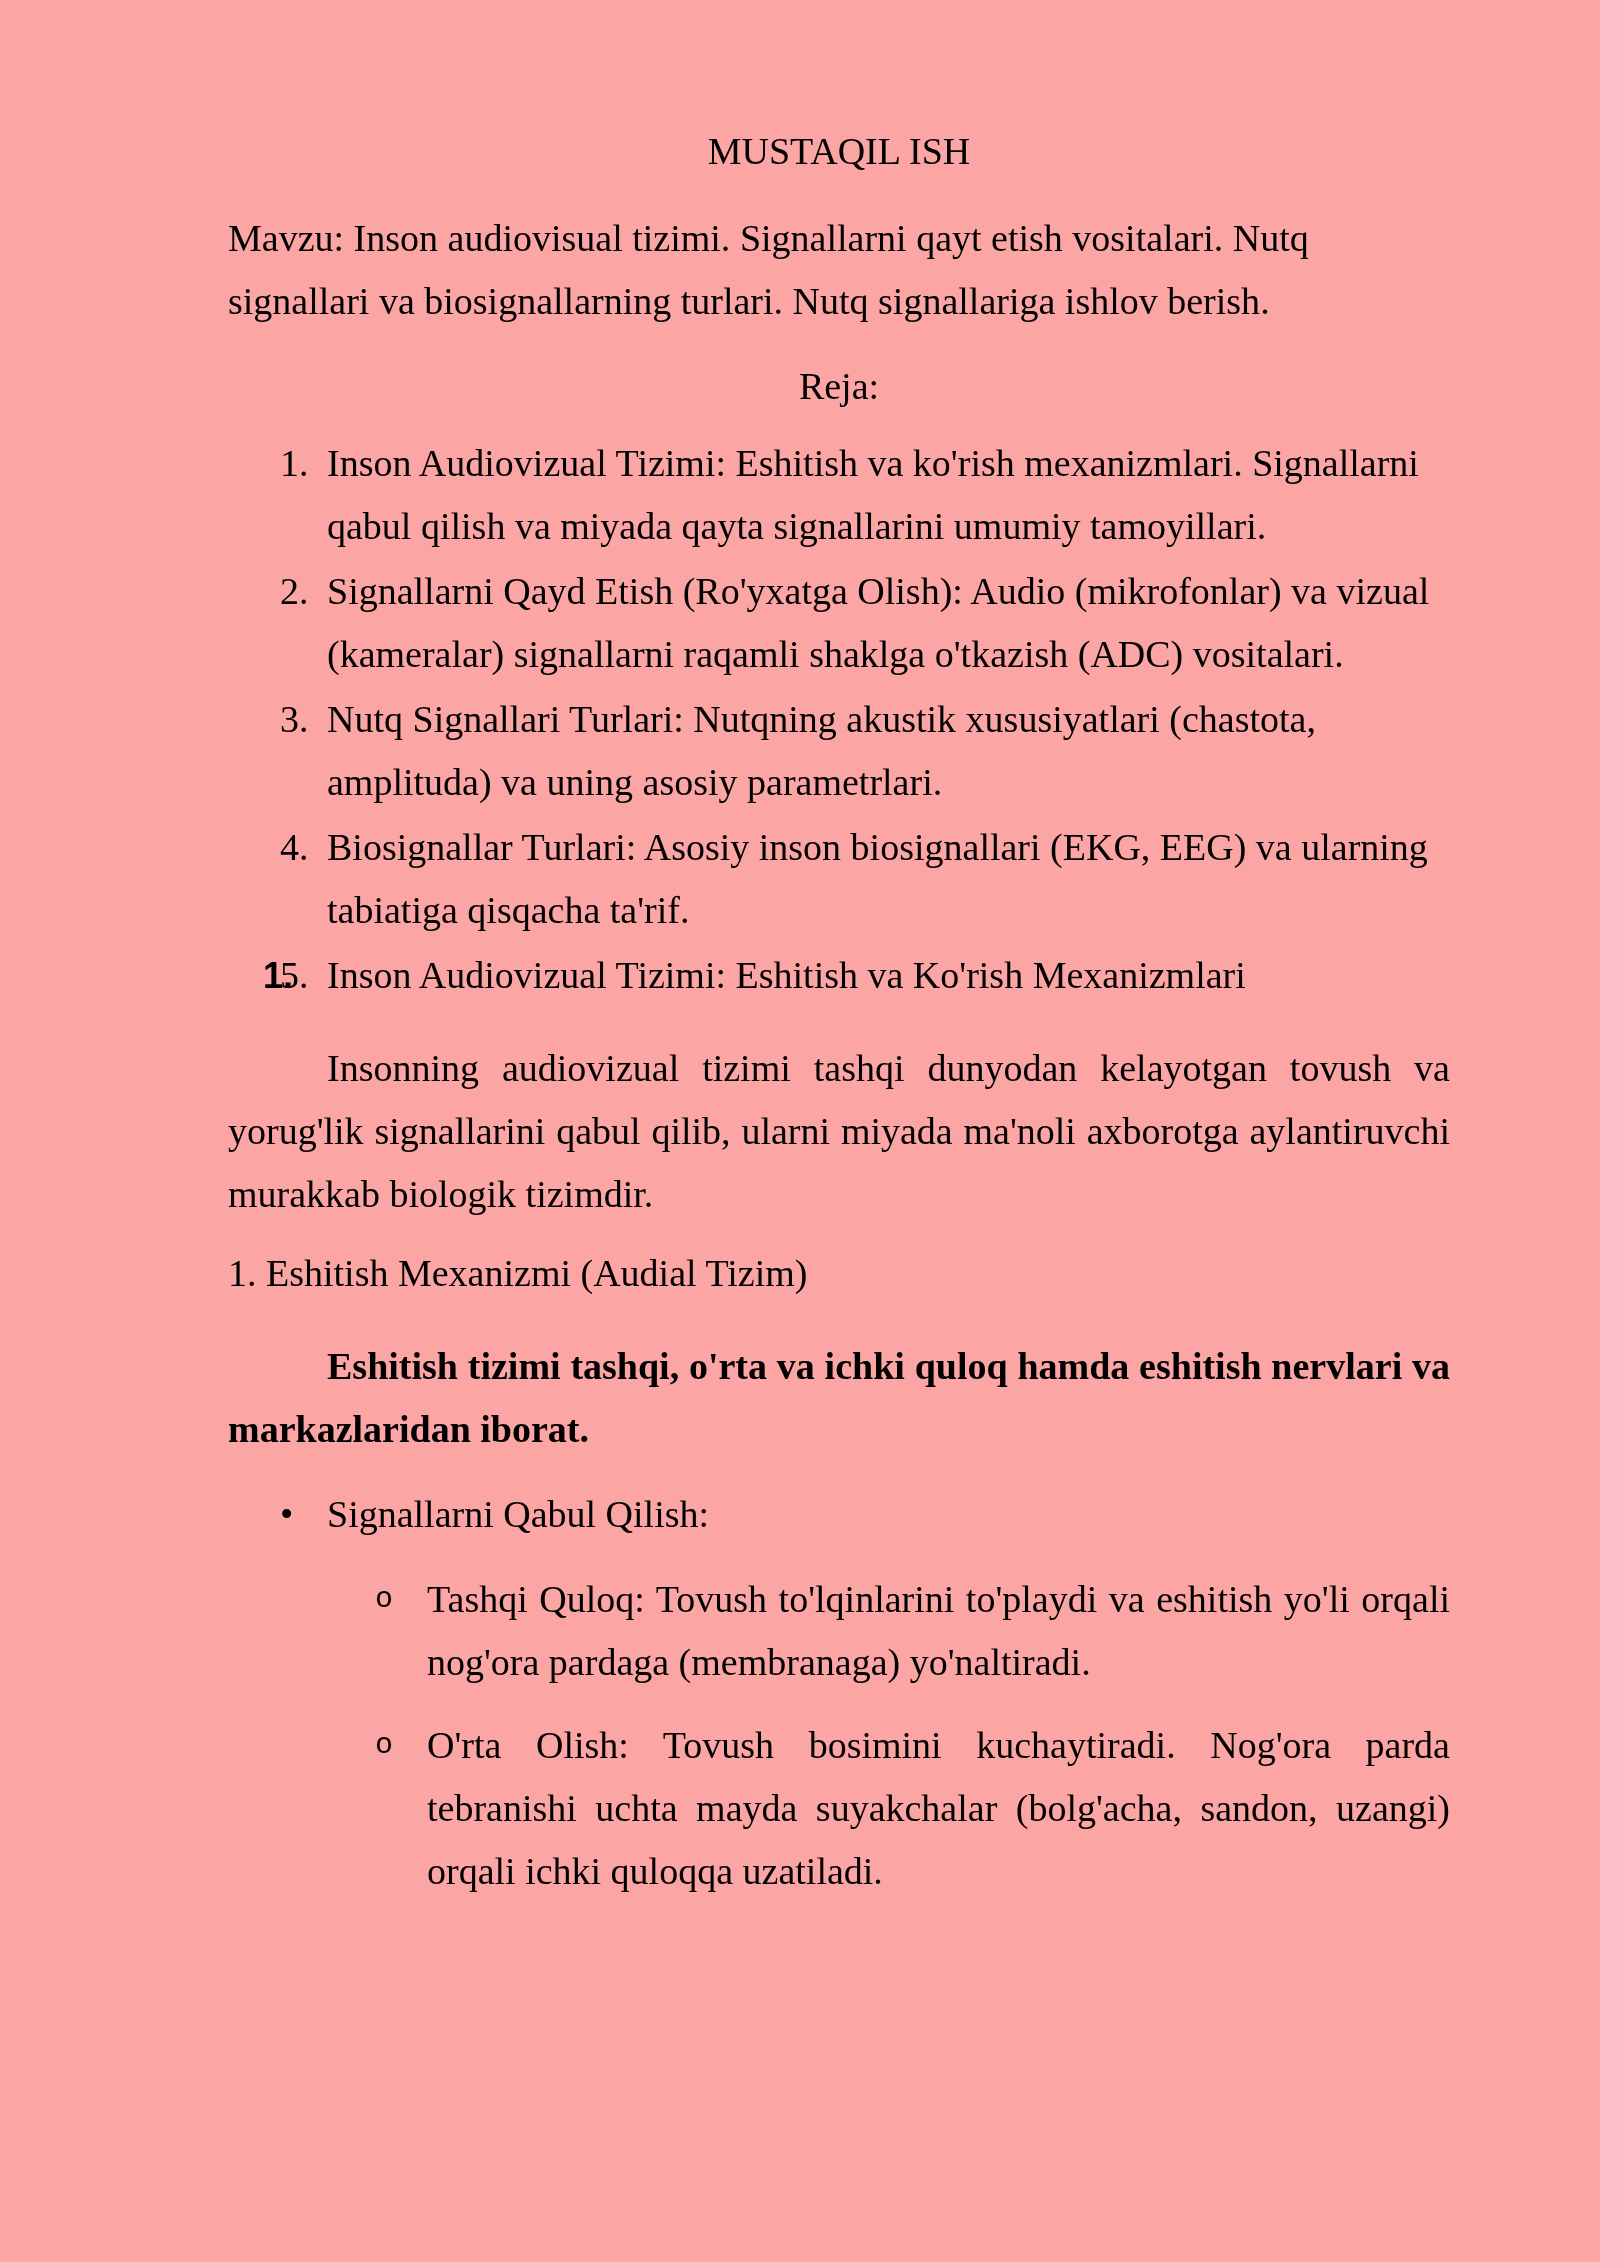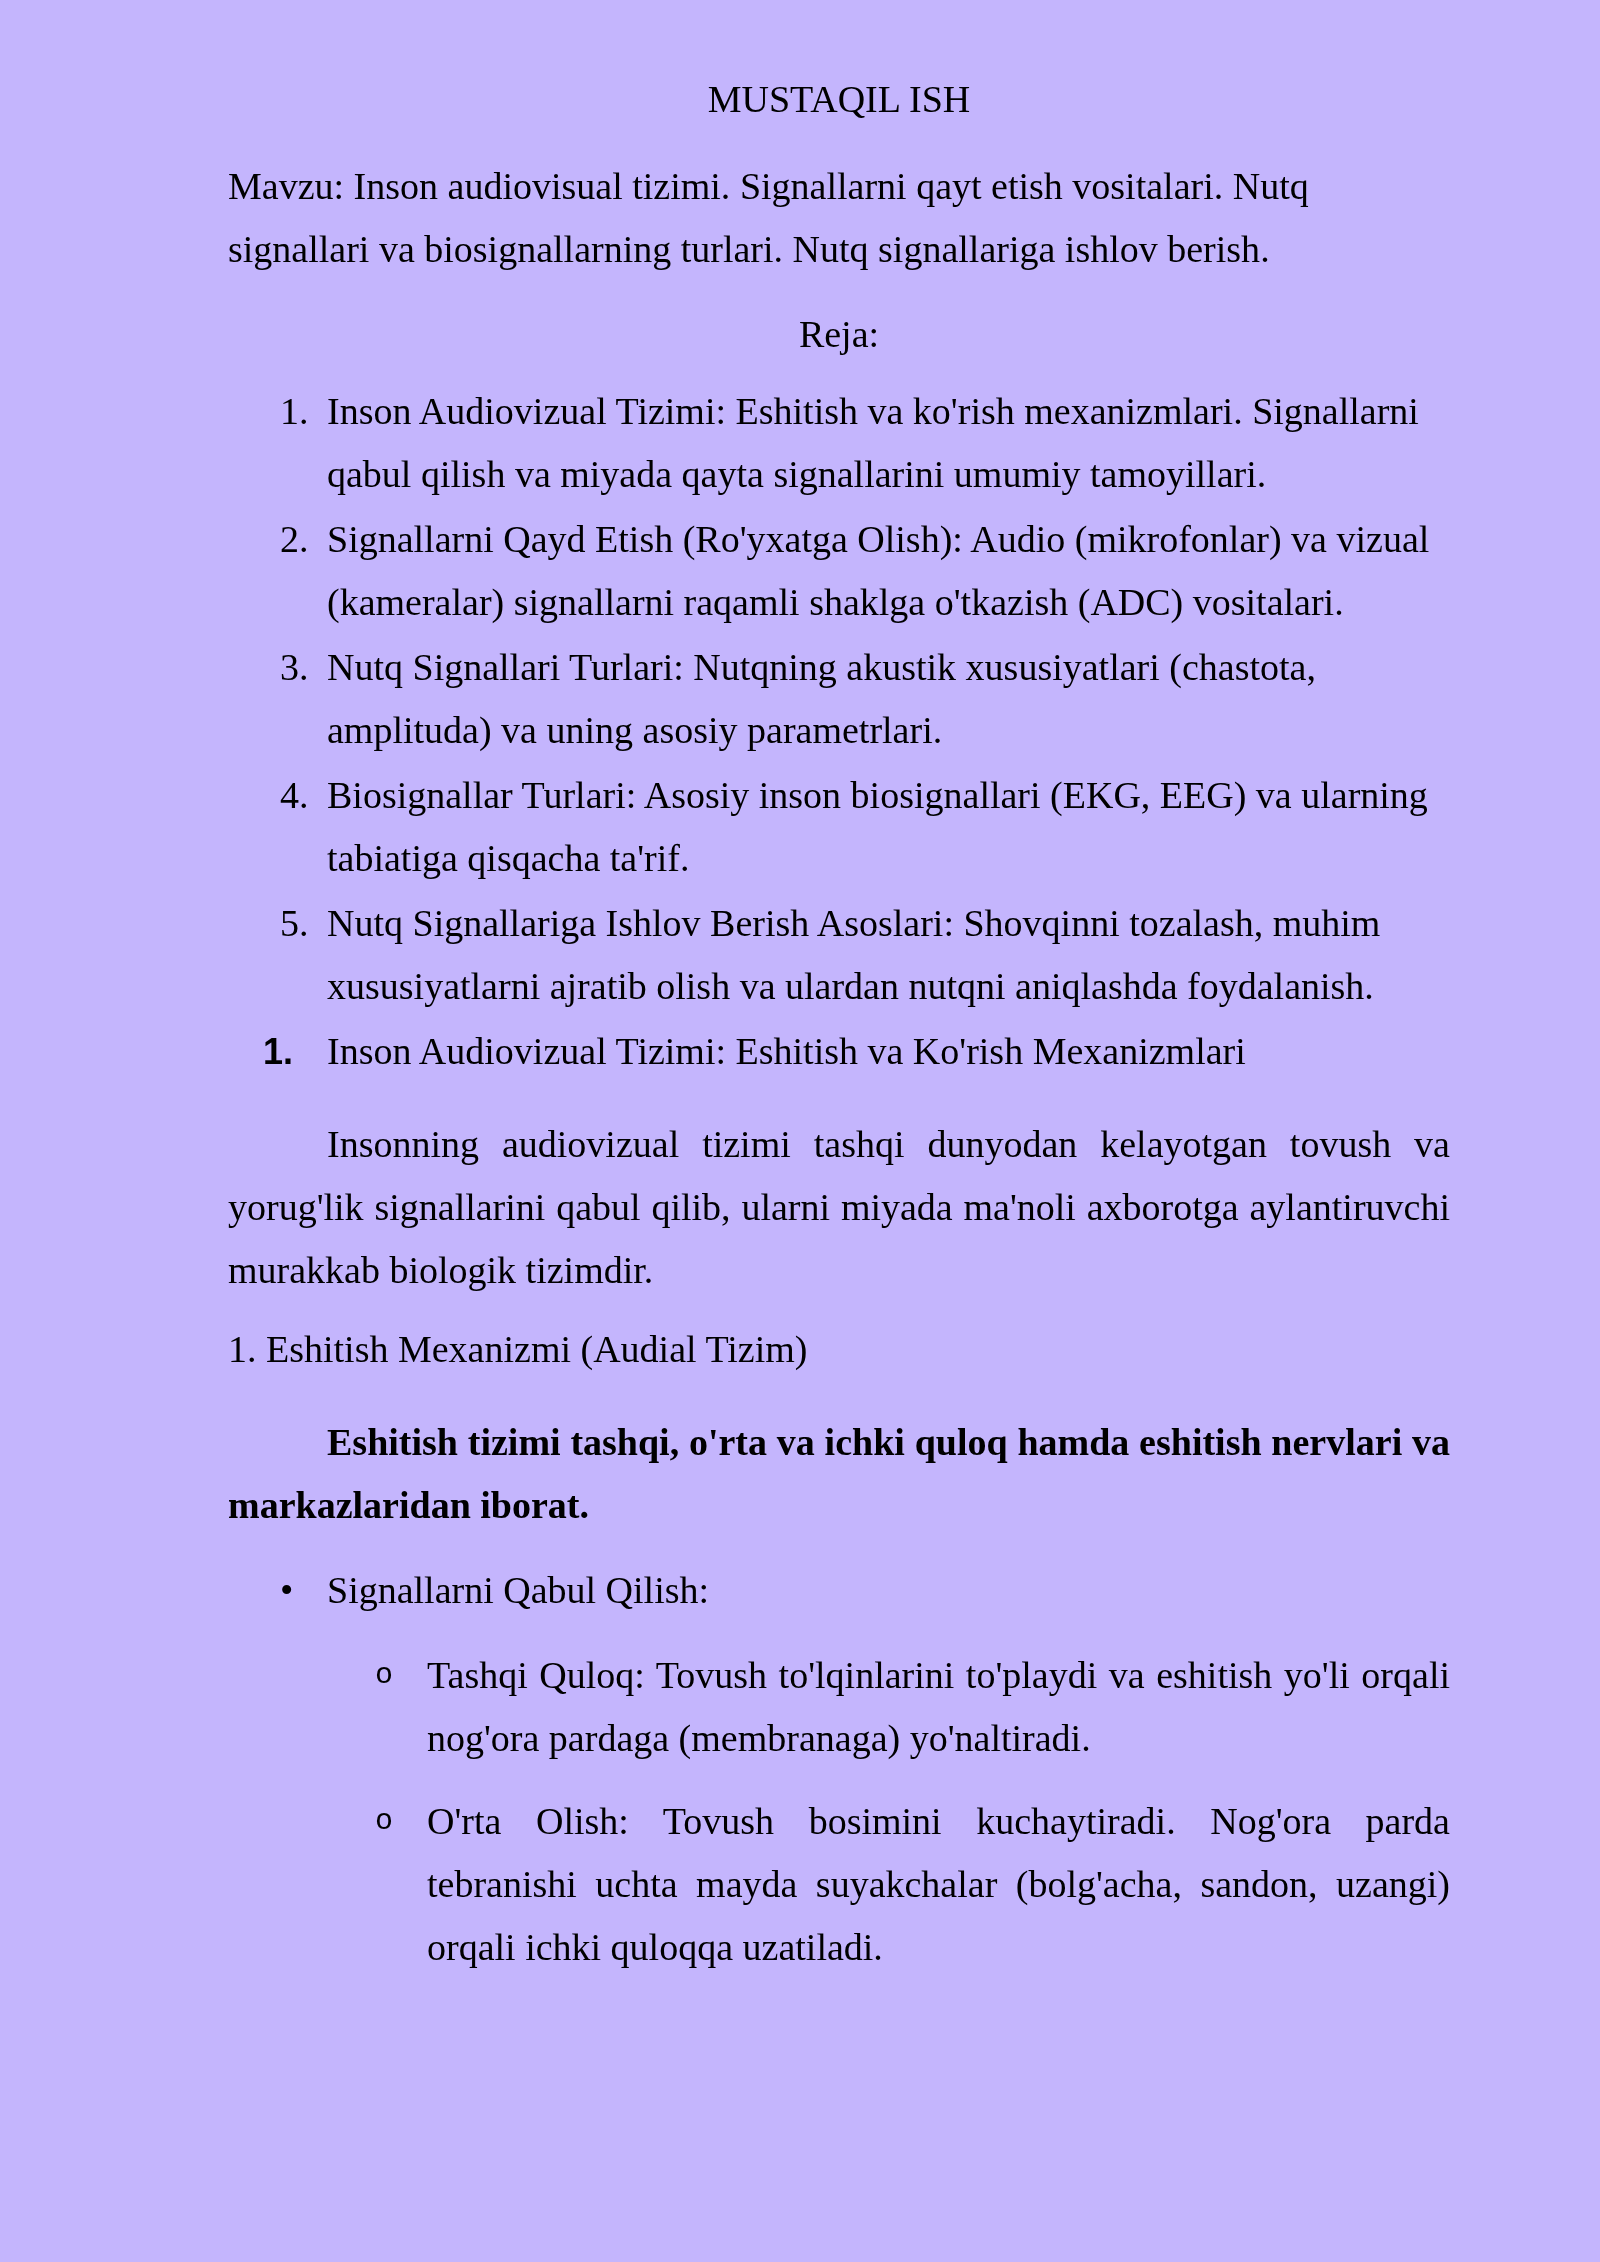--- a/index.html
+++ b/index.html
@@ -9,22 +9,22 @@
     height: 2262px;
     overflow: hidden;
     font-family: "Liberation Serif", "DejaVu Serif", serif;
     font-size: 38px;
     line-height: 63px;
     color: #000000;
   }
   .page {
     width: 1600px;
     height: 2262px;
-    background: #c4b5fd;
-    padding: 68px 150px 0 228px;
+    background: #fca5a5;
+    padding: 120px 150px 0 228px;
   }
   .center { text-align: center; }
   .justify { text-align: justify; }
   .bold { font-weight: normal; }
   .indent { text-indent: 99px; }
 
   .doc-title { margin-bottom: 24px; }
   .topic { margin-bottom: 22px; }
   .plan-heading { margin-bottom: 14px; }
 
@@ -78,21 +78,20 @@
     <span><span class="bold">Nutq Signallari Turlari:</span><span> Nutqning akustik xususiyatlari (chastota, amplituda) va uning asosiy parametrlari.</span></span>
   </div>
 
   <div class="li">
     <span class="marker">4.</span>
     <span><span class="bold">Biosignallar Turlari:</span><span> Asosiy inson biosignallari (EKG, EEG) va ularning tabiatiga qisqacha ta'rif.</span></span>
   </div>
 
   <div class="li">
     <span class="marker">5.</span>
-    <span><span class="bold">Nutq Signallariga Ishlov Berish Asoslari:</span><span> Shovqinni tozalash, muhim xususiyatlarni ajratib olish va ulardan nutqni aniqlashda foydalanish.</span></span>
   </div>
 
   <div class="section-item">
     <span class="marker">1.</span>
     <span><span class="bold">Inson Audiovizual Tizimi: Eshitish va Ko'rish Mexanizmlari</span></span>
   </div>
 
   <p class="intro-para justify indent"><span>Insonning audiovizual tizimi tashqi dunyodan kelayotgan tovush va yorug'lik signallarini qabul qilib, ularni miyada ma'noli axborotga aylantiruvchi murakkab biologik tizimdir.</span></p>
 
   <p class="subheading"><span class="bold">1. Eshitish Mexanizmi (Audial Tizim)</span></p>

